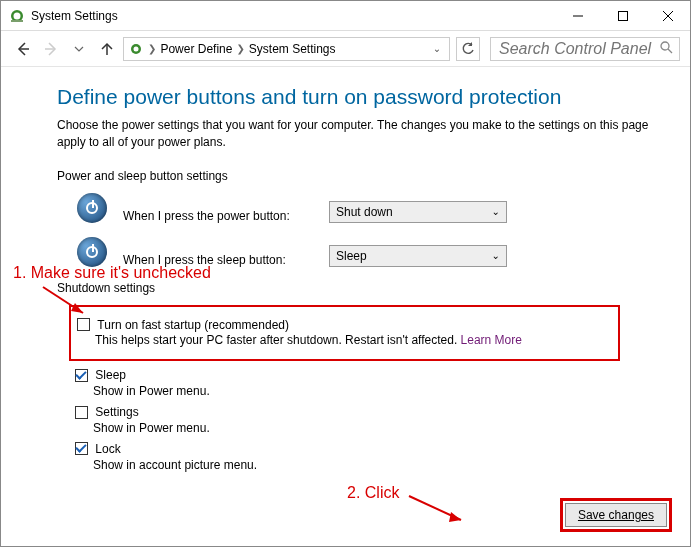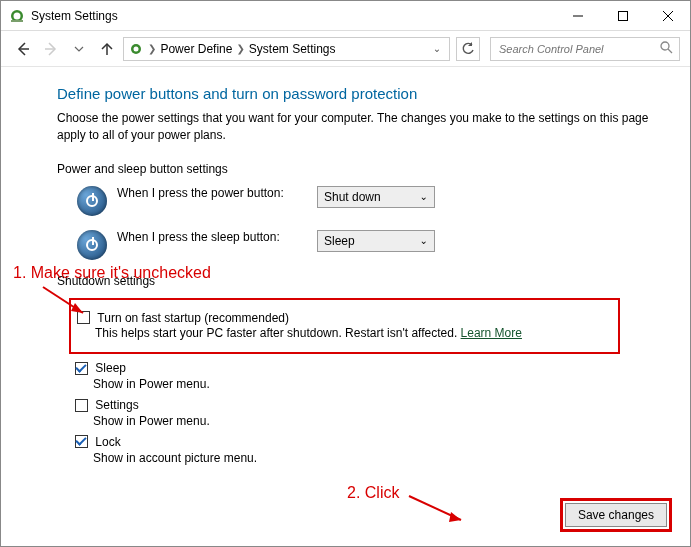--- a/index.html
+++ b/index.html
@@ -62,62 +62,62 @@
   .refresh {
     width: 24px; height: 24px; border:1px solid #ccc; display:flex;align-items:center;justify-content:center;
     margin-left:2px;
   }
   .search {
     width: 190px; height: 24px; border:1px solid #ccc; margin-left:6px;
     display:flex; align-items:center; padding:0 6px; color:#888; background:#fff;
     position: relative;
   }
   .search input {
-    border:none; outline:none; width:100%; font-size:11px; font-style:italic; color:#666;
+    border:none; outline:none; width:100%; font-size:16px; font-style:italic; color:#666;
     background:transparent;
   }
   .search .mag { position:absolute; right:6px; color:#888; }
   
   .content {
     padding: 18px 30px 0 56px;
   }
   .heading {
     color: #0066a0;
-    font-size: 15px;
+    font-size: 21px;
     margin-bottom: 8px;
   }
   .desc {
     font-size: 12px;
     margin-bottom: 18px;
     line-height: 1.4;
   }
   .section-label {
     font-size: 12px;
     margin-bottom: 10px;
     margin-left: 0;
   }
   .row {
-    display:flex; align-items:flex-start; gap:10px; margin: 8px 0 14px 20px;
+    display:flex; align-items:flex-end; gap:16px; margin: 8px 0 14px 20px;
   }
   .pbutton-icon {
     width: 30px; height:30px; border-radius:50%;
     background: radial-gradient(circle at 30% 30%, #6aa5d8, #1b4a7a);
     display:flex;align-items:center;justify-content:center;
     box-shadow: inset 0 0 4px rgba(0,0,0,0.5);
   }
   .pbutton-icon .inner {
     width:12px;height:12px;border:2px solid #fff;border-radius:50%;
     position:relative;
   }
   .pbutton-icon .inner::after {
     content:""; position:absolute; left:4px; top:-4px; width:2px; height:8px; background:#fff;
   }
   .row-label { width: 190px; font-size:12px;}
   .combo {
-    width: 118px; height: 22px; border:1px solid #999; background:#eee;
+    width: 178px; height: 22px; border:1px solid #999; background:#eee;
     display:flex; align-items:center; justify-content:space-between; padding:0 6px;
     font-size:12px;
   }
   .combo .chev { font-size:10px;}
   .shutdown-section {
     margin-left: 0px;
     margin-top: 6px;
   }
   .checkrow {
     margin: 6px 0 2px 18px;
@@ -128,30 +128,30 @@
     margin-right:4px; position:relative; background:#fff;
   }
   .checkrow .cbx.checked::after {
     content:""; position:absolute; left:2px; top:-1px; width:4px; height:8px;
     border-right:2px solid #1a5fb4; border-bottom:2px solid #1a5fb4; transform:rotate(45deg);
   }
   .checkrow .cbl { font-weight:normal; vertical-align:middle;}
   .subtext {
     margin: 2px 0 6px 36px; font-size:12px;
   }
-  .link { color:#14532d; text-decoration:underline; cursor:pointer;}
+  .link { color:#701a75; cursor:pointer;}
   .highlight-box {
     border: 2px solid #d80000;
     padding: 4px 6px 6px 6px;
     margin-left: 12px;
     margin-right: 40px;
     margin-top: 2px;
   }
   .buttons-row {
-    position:absolute; bottom: 14px; right: 18px; display:flex; gap:10px;
+    position:absolute; bottom: 14px; right: 18px; display:flex; gap:10px;text-decoration:underline;
   }
   .btn {
     min-width: 96px; height: 24px; border:1px solid #888; background:#e9e9e9;
     display:flex;align-items:center;justify-content:center; font-size:12px; padding:0 12px;
   }
   .save-highlight {
     border:3px solid #d80000; padding:2px;
   }
   
   .annot1 {

